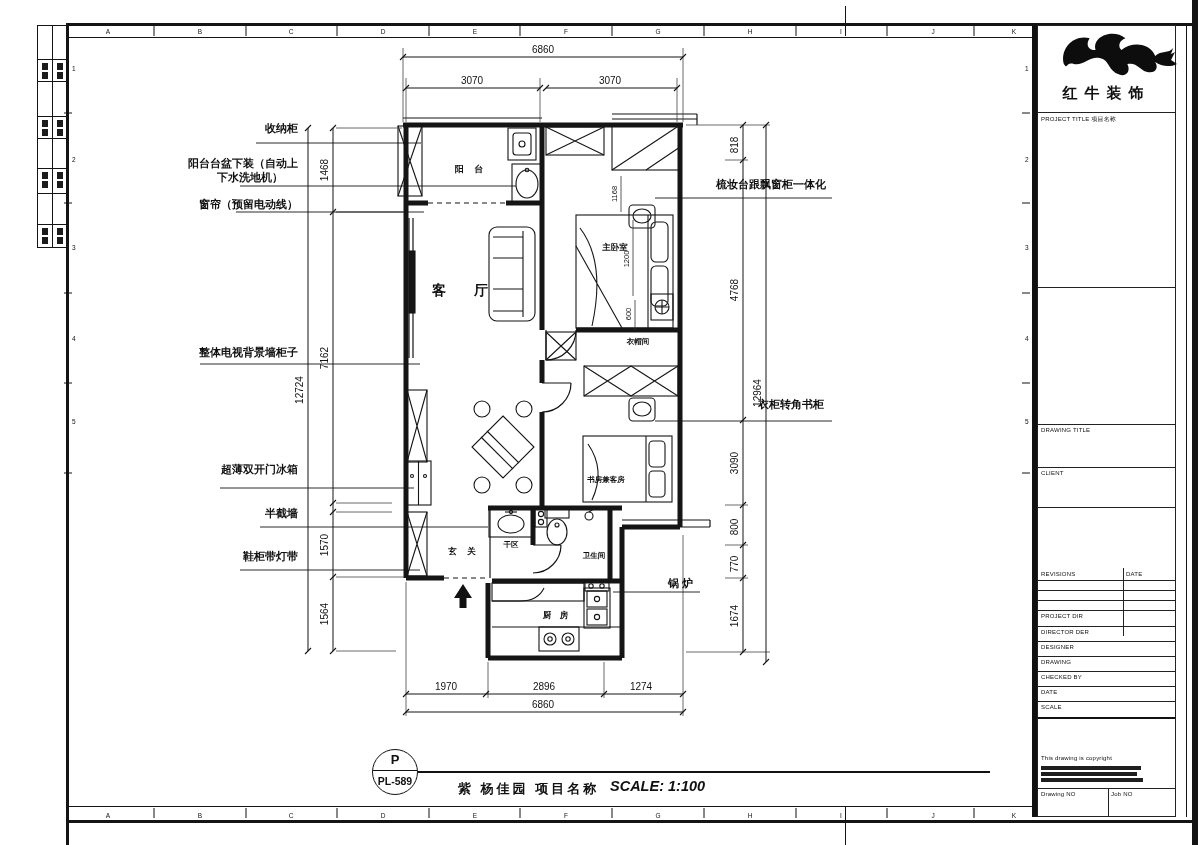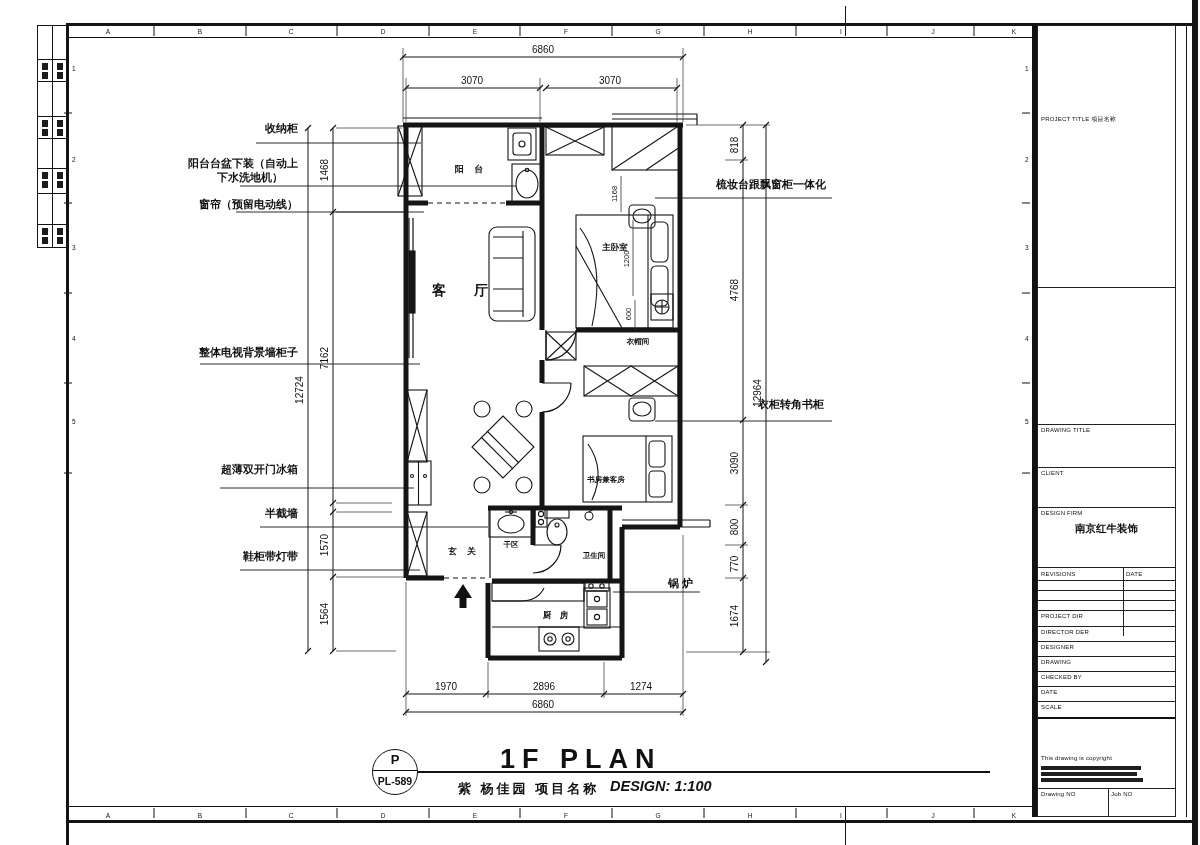--- a/index.html
+++ b/index.html
@@ -352,45 +352,47 @@
       <text class="room" x="594" y="558" text-anchor="middle" font-size="7.5">卫生间</text>
       <text class="room" x="557" y="618" text-anchor="middle" font-size="8.5" letter-spacing="3">厨 房</text>
     </g>
   </svg>
 
   <div class="sheetno">
     <div class="p">P</div>
     <div class="code">PL-589</div>
   </div>
   <div class="trule"></div>
-  <div class="t1f">1F PLAN</div>
   <div class="tsub">紫 杨佳园 项目名称</div>
-  <div class="tscale">DESIGN: 1:100</div>
+  <div class="tscale">SCALE: 1:100</div>
 
   <div class="tbbar"></div>
   <div class="tb">
 
+    <div class="cell" style="top:0;height:87px;">
+      <svg width="139" height="56" viewBox="0 0 140 56" style="position:absolute;left:0;top:2px;">
+        <path fill="#0d0d0d" d="M26,36 C22,20 36,6 52,10 C48,16 50,22 58,22 C54,8 76,0 88,10 C82,12 80,18 84,22 C96,12 114,16 118,28 C124,22 132,26 136,20 C134,30 126,34 118,34 C122,40 118,46 110,44 C102,42 100,34 90,36 C94,44 88,50 80,46 C70,41 72,32 62,30 C52,28 46,38 36,36 C28,34 30,42 26,36 Z"></path>
+        <path fill="#0d0d0d" d="M118,30 C126,26 132,28 138,24 L134,32 L140,36 C132,40 124,38 118,34 Z"></path>
+      </svg>
+      <div class="company">红牛装饰</div>
+    </div>
 
     <div class="cell" style="top:87px;height:175px;">
       <div class="hdr">PROJECT TITLE  项目名称</div>
     </div>
     <div class="cell" style="top:262px;height:137px;"></div>
 
     <div class="cell" style="top:399px;height:43px;">
       <div class="hdr">DRAWING TITLE</div>
     </div>
 
     <div class="cell" style="top:442px;height:40px;">
       <div class="hdr">CLIENT</div>
     </div>
 
-    <div class="cell" style="top:482px;height:60px;">
-      <div class="hdr">DESIGN FIRM</div>
-      <div class="firmval">南京红牛装饰</div>
-    </div>
 
     <div class="cell" style="top:542px;height:13px;">
       <div class="hdr" style="top:3px;">REVISIONS</div>
       <div class="hdr" style="left:88px;top:3px;">DATE</div>
       <div class="abs" style="left:85px;top:0;width:1px;height:68px;background:#222;"></div>
     </div>
     <div class="cell" style="top:555px;height:10px;"></div>
     <div class="cell" style="top:565px;height:10px;"></div>
     <div class="cell" style="top:575px;height:10px;"></div>
 

